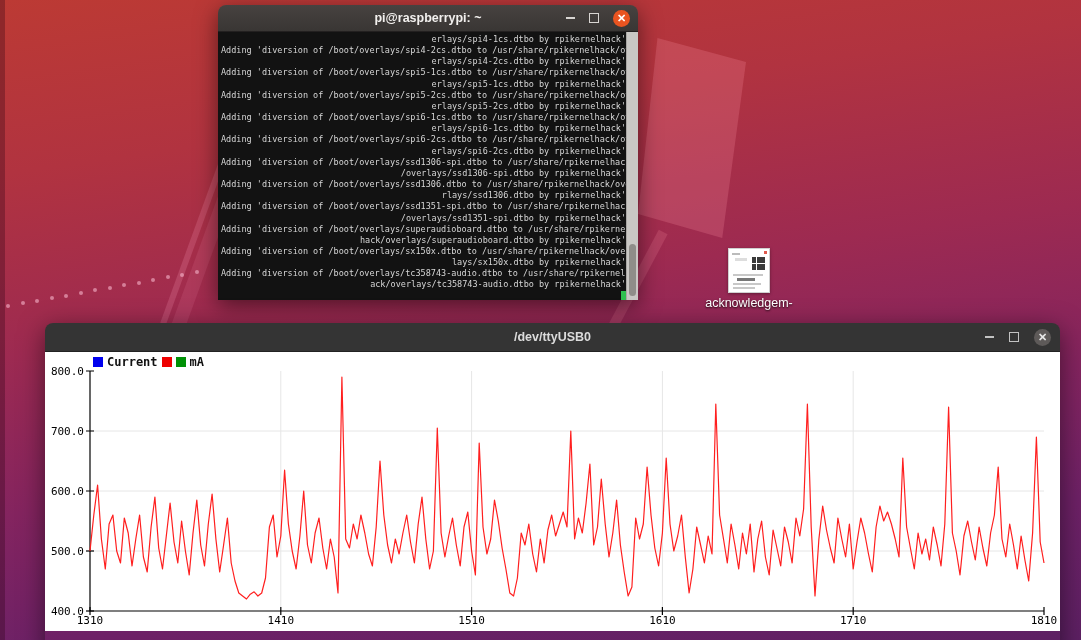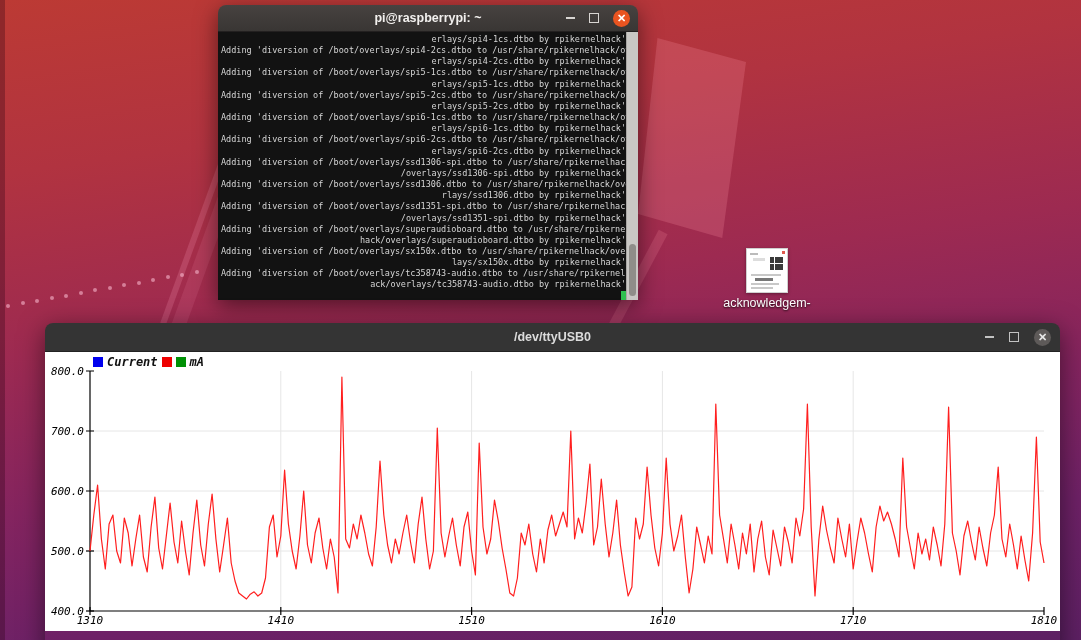--- a/index.html
+++ b/index.html
@@ -42,28 +42,28 @@
   .plotter{position:absolute;left:45px;top:323px;width:1015px;height:335px;
            border-radius:8px 8px 0 0;box-shadow:0 6px 26px rgba(0,0,0,0.5);overflow:hidden;}
   .plot-titlebar{position:relative;height:28px;background:#343434;border-bottom:1px solid #222;
            display:flex;align-items:center;justify-content:center;}
   .plot-title{color:#dcdcdc;font-size:12.5px;font-weight:bold;}
   .plot-btns{position:absolute;right:9px;top:0;height:28px;display:flex;align-items:center;gap:15px;}
   .glyph-min2{width:9px;height:2px;background:#c2c2c2;}
   .glyph-max2{width:8px;height:8px;border:1.4px solid #c2c2c2;}
   .btn-close-gray{width:17px;height:17px;border-radius:50%;background:#5e5a59;
            display:flex;align-items:center;justify-content:center;color:#e8e8e8;font-size:11px;line-height:1;font-weight:bold;}
-  .plot-content{position:relative;height:279px;background:#ffffff;font-style:italic;}
+  .plot-content{position:relative;height:279px;background:#ffffff;}
   .legend{position:absolute;left:48px;top:3px;display:flex;align-items:center;gap:4px;
           font-family:"DejaVu Sans Mono",monospace;font-size:12px;font-weight:bold;color:#111;}
   .swatch{width:10px;height:10px;display:inline-block;}
   .chart-svg{position:absolute;left:0;top:0;}
 
   
-  .desk-icon{position:absolute;left:721px;top:248px;width:92px;text-align:center;}
+  .desk-icon{position:absolute;left:703px;top:248px;width:92px;text-align:center;}
   .thumb{position:relative;width:40px;height:43px;margin:0 auto;background:#fff;border:1px solid #d0d0d0;box-shadow:0 1px 3px rgba(0,0,0,0.35);}
   .thumb .reddot{position:absolute;right:2px;top:2px;width:3px;height:3px;background:#e05a4e;}
   .thumb .tl1{position:absolute;left:3px;top:4px;width:8px;height:2px;background:#bbb;}
   .thumb .tl2{position:absolute;left:6px;top:9px;width:12px;height:3px;background:#ddd;}
   .thumb .qr{position:absolute;right:4px;top:8px;width:13px;height:13px;background:#3a3a3a;
              background-image:linear-gradient(90deg,transparent 30%,#fff 30%,#fff 38%,transparent 38%),
                               linear-gradient(0deg,transparent 45%,#fff 45%,#fff 52%,transparent 52%);}
   .thumb .ln{position:absolute;left:4px;height:2px;background:#c8c8c8;}
   .thumb .lnb{position:absolute;left:8px;height:3px;background:#777;}
   .icon-label{margin-top:3px;color:#fff;font-size:12.5px;text-shadow:0 1px 2px rgba(0,0,0,0.85);}

